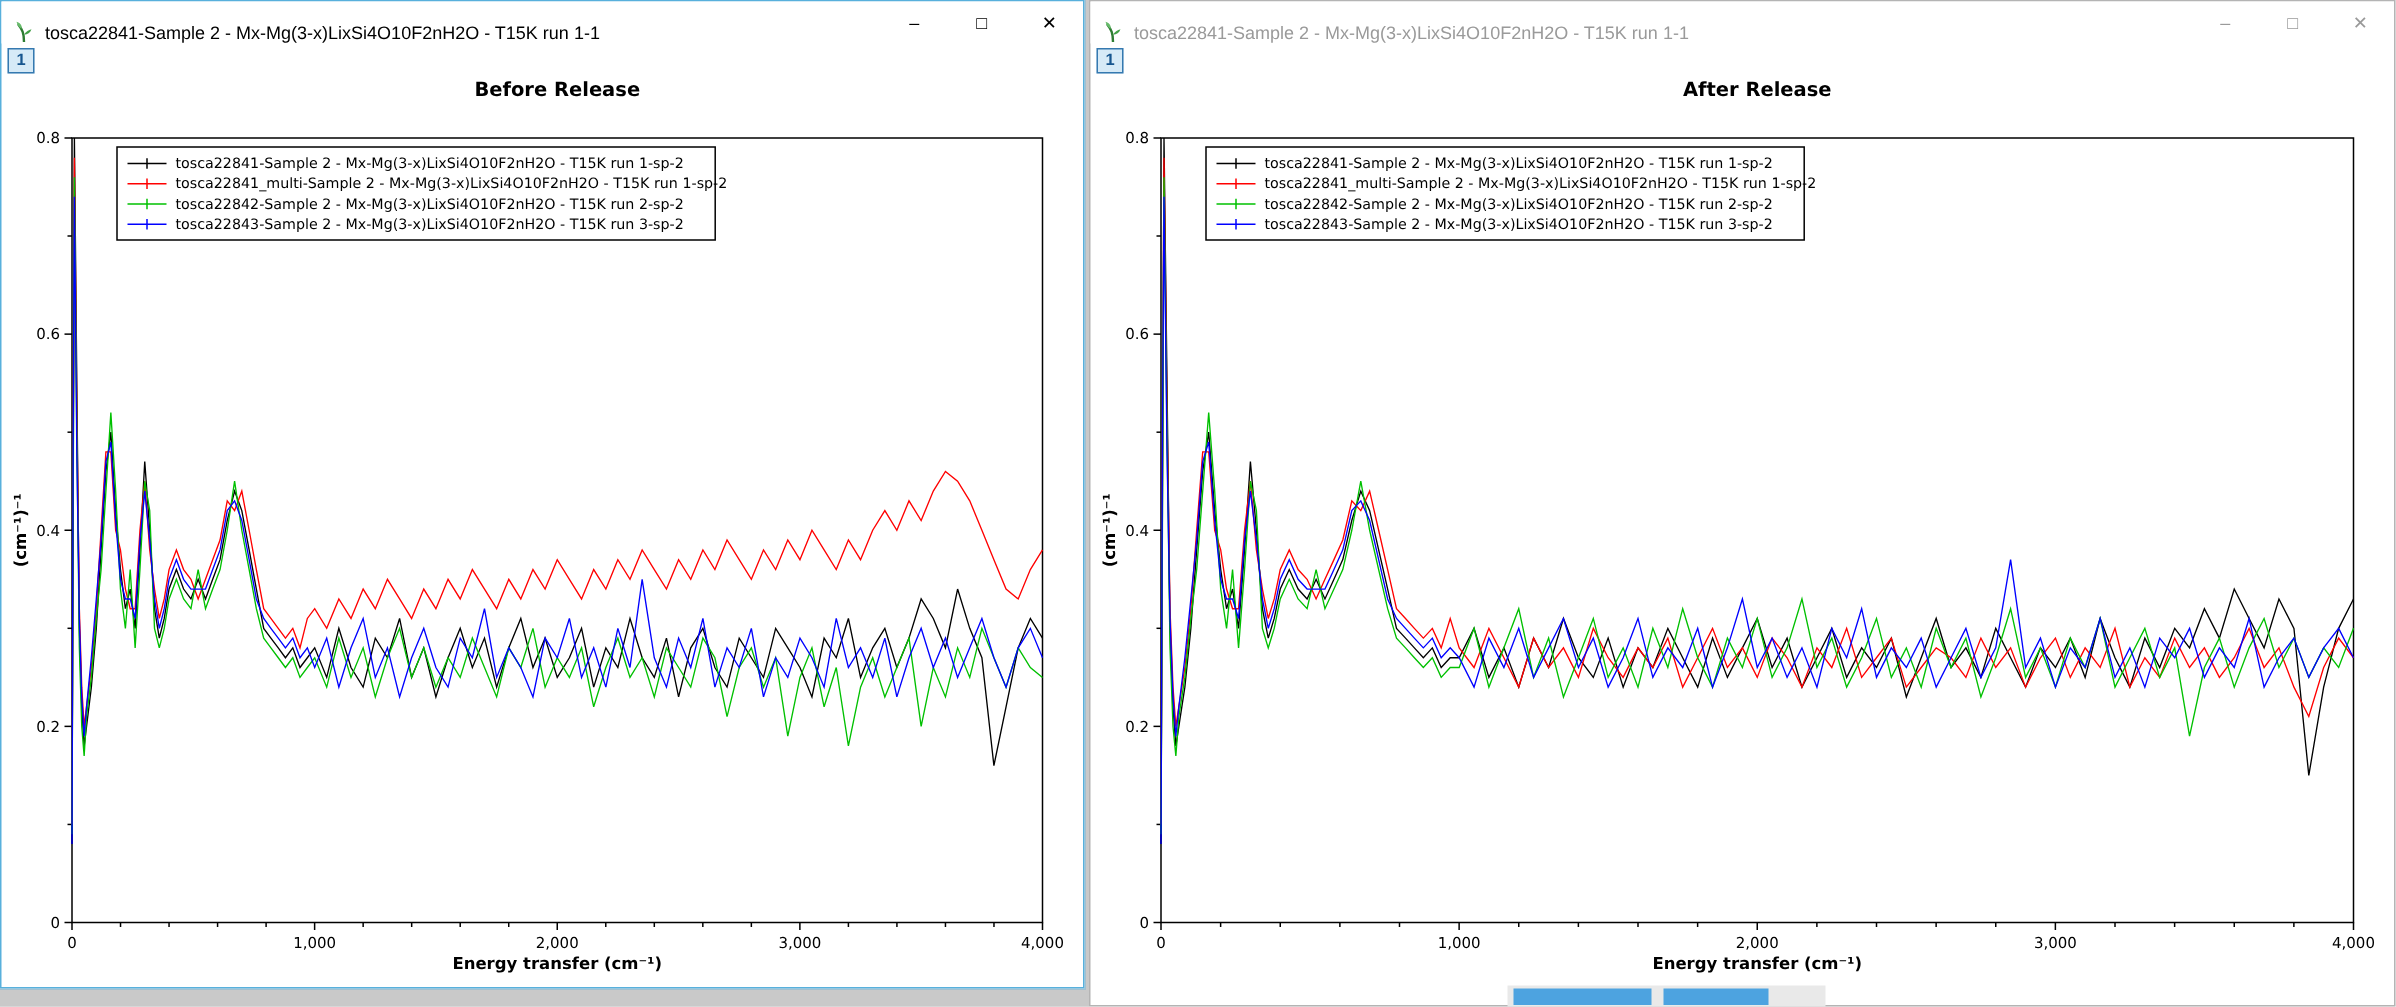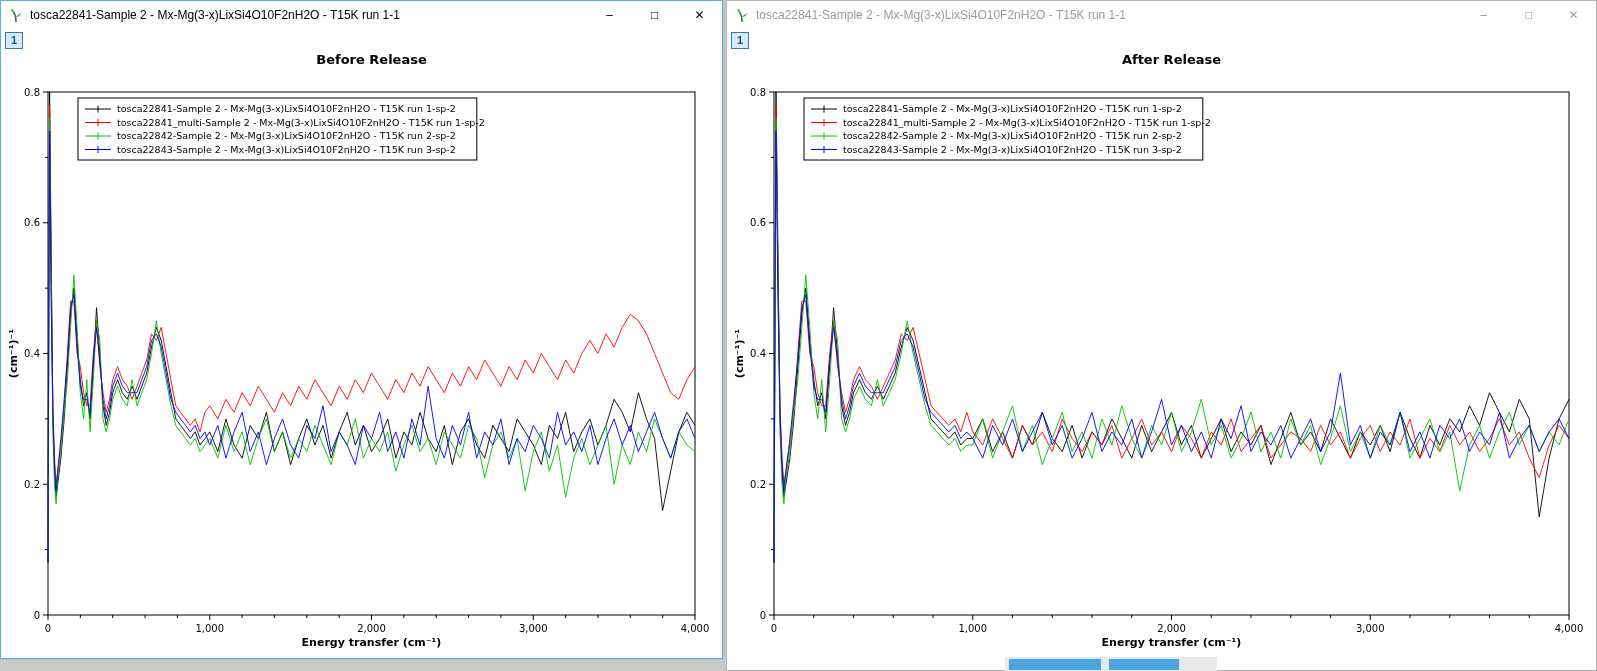--- a/index.html
+++ b/index.html
@@ -1,21 +1,21 @@
 <!DOCTYPE html>
 <html><head>
 <meta charset="utf-8">
 <style>
   * { margin:0; padding:0; box-sizing:border-box; }
   html,body { width:1597px; height:671px; background:#c9c9c9; font-family:"Liberation Sans", sans-serif; overflow:hidden; }
   .desktop { position:relative; width:1597px; height:671px; }
   .window { position:absolute; background:#ffffff; }
   .window.active { border:1px solid #58b0dc; box-shadow:0 0 0 1px rgba(88,176,220,.35); }
   .window.inactive { border:1px solid #b4b4b4; }
-  .titlebar { height:28px; display:flex; align-items:center; background:#ffffff; font-size:12px; user-select:none; }
+  .titlebar { height:28px; display:flex; align-items:flex-end; background:#ffffff; font-size:12px; user-select:none; }
   .inactive .titlebar { color:#9a9a9a; }
   .app-icon { width:16px; height:16px; margin:0 6px 0 7px; display:inline-block; }
   .title { flex:1; white-space:nowrap; overflow:hidden; }
   .controls { display:flex; height:28px; }
   .ctrl { width:45px; height:28px; display:flex; align-items:center; justify-content:center; font-size:12px; cursor:pointer; }
   .inactive .ctrl { color:#9a9a9a; }
   .badge { position:absolute; left:4px; top:31px; width:18px; height:17px; background:#d6eaf7; border:1px solid #3579b0; color:#17568f; font-size:11px; font-weight:bold; text-align:center; line-height:15px; z-index:3; }
   svg.chart { position:absolute; left:3px; top:29px; background:#ffffff; }
   svg text { font-family:"DejaVu Sans","Liberation Sans",sans-serif; fill:#000; }
   .fragment { position:absolute; left:278px; top:656px; width:212px; height:15px; background:#e9e9e9; display:flex; align-items:center; gap:8px; padding:0 4px; overflow:hidden; }

